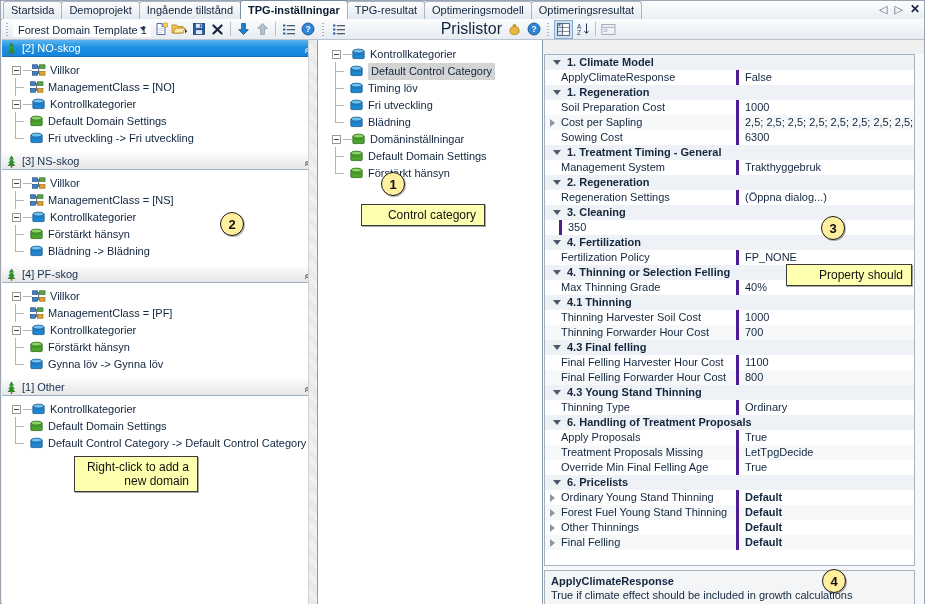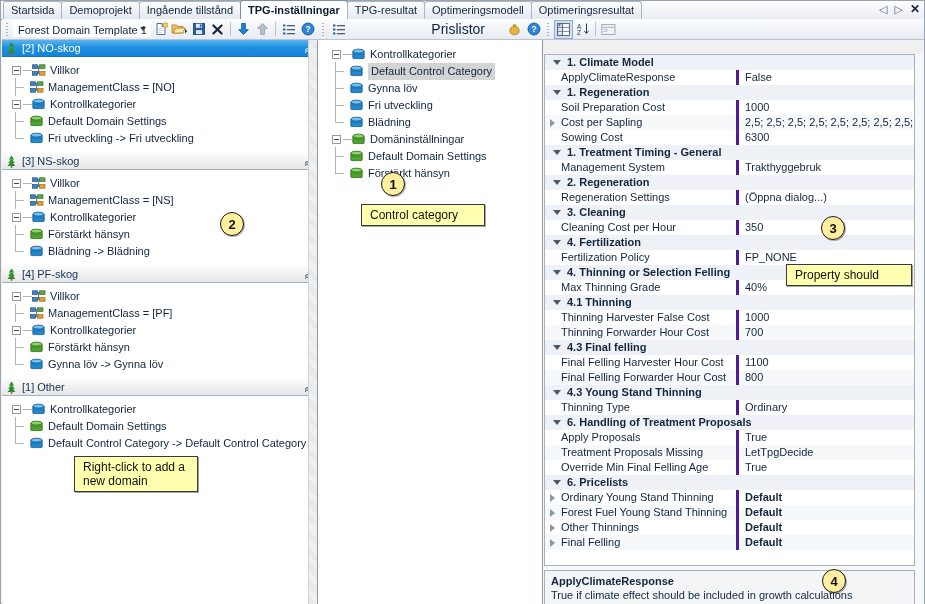--- a/index.html
+++ b/index.html
@@ -47,21 +47,21 @@
     background-size:2px 3px;background-repeat:repeat-y;background-position:1px 1px;}
   .combo{
     width:138px;height:16px;line-height:16px;box-sizing:border-box;
     background:#fff;border:1px solid #fff;position:relative;padding-left:4px;
     font-size:11px;color:#10243e;
   }
   .combo .arr{position:absolute;right:4px;top:5px;width:0;height:0;
     border-left:3px solid transparent;border-right:3px solid transparent;border-top:4px solid #1f3a5f;}
   .ticon{width:19px;height:18px;display:inline-flex;align-items:center;justify-content:center;cursor:default;position:relative;}
   .sep{width:1px;height:14px;background:#b7c1cc;margin:0 3px;}
-  .prislabel{font-size:14px;color:#10243e;margin-right:20px;}
+  .prislabel{font-size:16px;color:#10243e;margin-right:3px;}
 
   
   .panel-left{position:absolute;left:1px;top:39px;width:315px;height:564px;background:#fff;border-right:1px solid #8a9bb0;overflow:hidden;}
   .panel-mid{position:absolute;left:317px;top:39px;width:224px;height:564px;background:#fff;border-right:1px solid #8a9bb0;overflow:hidden;}
   .panel-right{position:absolute;left:542px;top:39px;width:381px;height:564px;background:#f7f8fa;overflow:hidden;margin-top:14px;}
 
   
   .vscroll{position:absolute;top:0;right:0;width:8px;height:100%;
     background:repeating-linear-gradient(45deg,#e3e3e3 0 1px,#f6f6f6 1px 2px);
     border-left:1px solid #d2d2d2;}
@@ -109,21 +109,21 @@
   .pg-val{flex:1;padding-left:6px;color:#12263f;overflow:hidden;white-space:nowrap;border-left:3px solid #4c1d95;}
   .pg-val.bold{font-weight:bold;}
   .pg-desc{position:absolute;left:1px;top:516px;width:371px;height:46px;box-sizing:border-box;
     background:#f4f5f7;border:1px solid #a6b2bf;padding:4px 6px;}
   .pg-desc .t{font-weight:bold;font-size:11px;color:#12263f;margin-bottom:2px;}
   .pg-desc .d{font-size:11px;color:#12263f;}
 
   
   .callout{
     position:absolute;background:#ffffb0;border:1px solid #3a3a3a;
-    font-size:12px;color:#111;text-align:left;padding:3px 8px;box-sizing:border-box;
+    font-size:12px;color:#111;text-align:right;padding:3px 8px;box-sizing:border-box;
     box-shadow:1px 1px 0 rgba(0,0,0,.35);
   }
   .badge{
     position:absolute;width:22px;height:22px;border-radius:50%;
     background:#ffef9e;border:1.6px solid #1a1a1a;
     font-size:13px;font-weight:bold;color:#111;
     display:flex;align-items:center;justify-content:center;
     box-shadow:1px 1px 0 rgba(0,0,0,.3);
   }
 </style>
@@ -580,21 +580,21 @@
         <div class="tnode">
           <div style="width: 28px; flex: 0 0 auto; height: 17px; position: relative;">
             <div class="vline" style="left: 13px; top: -1px; width: 1px; height: 18px; background: rgb(180, 180, 180);"></div>
             <div style="position: absolute; left: 13px; top: 8px; width: 9px; height: 1px; background: rgb(180, 180, 180);"></div>
           </div>
           <span class="ico"><svg width="13" height="13" viewBox="0 0 13 13">
               <rect x="0.8" y="2.4" width="11.4" height="8.2" rx="1" fill="#1f86d0" stroke="#15598f" stroke-width=".8"></rect>
               <ellipse cx="6.5" cy="3.1" rx="5.3" ry="2" fill="#73c2f0" stroke="#15598f" stroke-width=".8"></ellipse>
               <path d="M1.4 6.6h10.2" stroke="#15598f" stroke-width=".6" opacity=".55"></path>
             </svg></span>
-          <span class="lbl">Gynna löv</span>
+          <span class="lbl">Timing löv</span>
         </div>
         <div class="tnode">
           <div style="width: 28px; flex: 0 0 auto; height: 17px; position: relative;">
             <div class="vline" style="left: 13px; top: -1px; width: 1px; height: 18px; background: rgb(180, 180, 180);"></div>
             <div style="position: absolute; left: 13px; top: 8px; width: 9px; height: 1px; background: rgb(180, 180, 180);"></div>
           </div>
           <span class="ico"><svg width="13" height="13" viewBox="0 0 13 13">
               <rect x="0.8" y="2.4" width="11.4" height="8.2" rx="1" fill="#1f86d0" stroke="#15598f" stroke-width=".8"></rect>
               <ellipse cx="6.5" cy="3.1" rx="5.3" ry="2" fill="#73c2f0" stroke="#15598f" stroke-width=".8"></ellipse>
               <path d="M1.4 6.6h10.2" stroke="#15598f" stroke-width=".6" opacity=".55"></path>
@@ -701,21 +701,20 @@
             <span class="pg-exp"></span>
             <span class="pg-name">Regeneration Settings</span>
             <span class="pg-val">(Öppna dialog...)</span>
           </div>
           <div class="pg-row pg-cat">
             <span class="tri"></span>
             <span>3. Cleaning</span>
           </div>
           <div class="pg-row pg-prop">
             <span class="pg-exp"></span>
-            <span class="pg-name">Cleaning Cost per Hour</span>
             <span class="pg-val">350</span>
           </div>
           <div class="pg-row pg-cat">
             <span class="tri"></span>
             <span>4. Fertilization</span>
           </div>
           <div class="pg-row pg-prop">
             <span class="pg-exp"></span>
             <span class="pg-name">Fertilization Policy</span>
             <span class="pg-val">FP_NONE</span>
@@ -728,21 +727,21 @@
             <span class="pg-exp"></span>
             <span class="pg-name">Max Thinning Grade</span>
             <span class="pg-val">40%</span>
           </div>
           <div class="pg-row pg-cat">
             <span class="tri"></span>
             <span>4.1 Thinning</span>
           </div>
           <div class="pg-row pg-prop">
             <span class="pg-exp"></span>
-            <span class="pg-name">Thinning Harvester False Cost</span>
+            <span class="pg-name">Thinning Harvester Soil Cost</span>
             <span class="pg-val">1000</span>
           </div>
           <div class="pg-row pg-prop alt">
             <span class="pg-exp"></span>
             <span class="pg-name">Thinning Forwarder Hour Cost</span>
             <span class="pg-val">700</span>
           </div>
           <div class="pg-row pg-cat">
             <span class="tri"></span>
             <span>4.3 Final felling</span>

